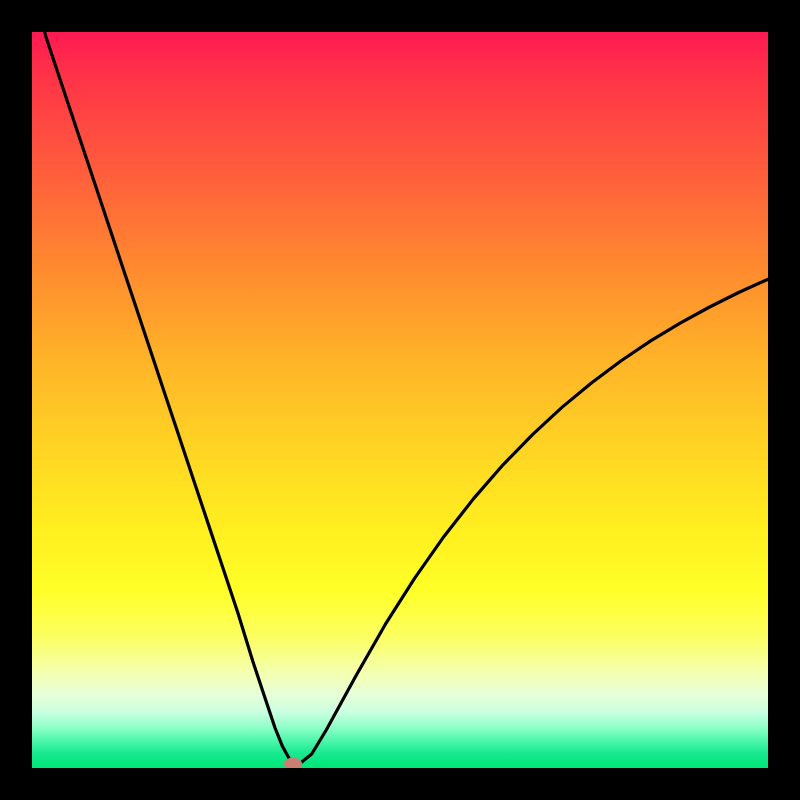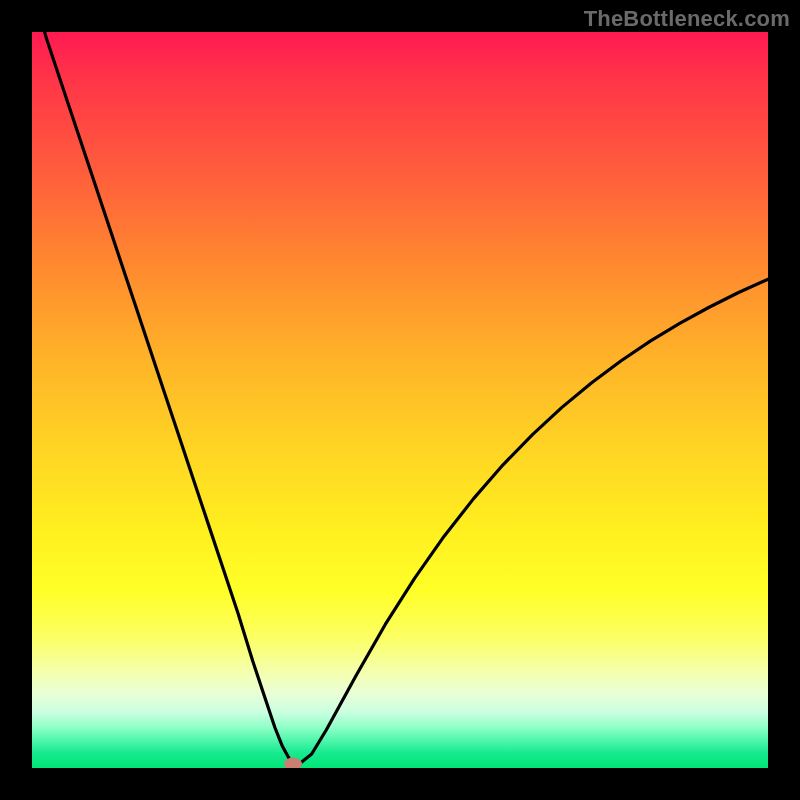--- a/index.html
+++ b/index.html
@@ -66,21 +66,20 @@
     height: 13px;
     border-radius: 50%;
     background: #cb7f73;
     transform: translate(-50%, -50%);
   }
 </style>
 </head>
 <body>
 
 <div class="frame">
-  <div class="watermark">TheBottleneck.com</div>
 
   <div class="plot">
     <div class="gradient"></div>
 
     <svg class="curve" viewBox="0 0 736 736" preserveAspectRatio="none">
       <path id="curve-path" fill="none" stroke="#000" stroke-width="3.2" stroke-linejoin="round" stroke-linecap="round" d="M0.00 -44.16 L14.72 7.36 L29.44 51.52 L44.16 95.68 L58.88 139.84 L73.60 184.00 L88.32 228.16 L103.04 272.32 L117.76 316.48 L132.48 360.64 L147.20 404.80 L161.92 448.96 L176.64 493.12 L191.36 537.28 L206.08 581.44 L220.80 629.28 L235.52 673.44 L242.88 695.52 L250.24 713.92 L257.60 727.17 L264.96 733.79 L279.68 722.02 L294.40 697.73 L323.84 644.00 L353.28 592.48 L382.72 546.11 L412.16 504.16 L441.60 466.62 L471.04 432.77 L500.48 402.59 L529.92 375.36 L559.36 351.07 L588.80 328.99 L618.24 309.12 L647.68 291.46 L677.12 275.26 L706.56 260.54 L736.00 247.30"></path>
     </svg>
 
     <div id="marker" class="marker" style="left: 261.28px; top: 732.32px; background: rgb(203, 127, 115);"></div>
   </div>

